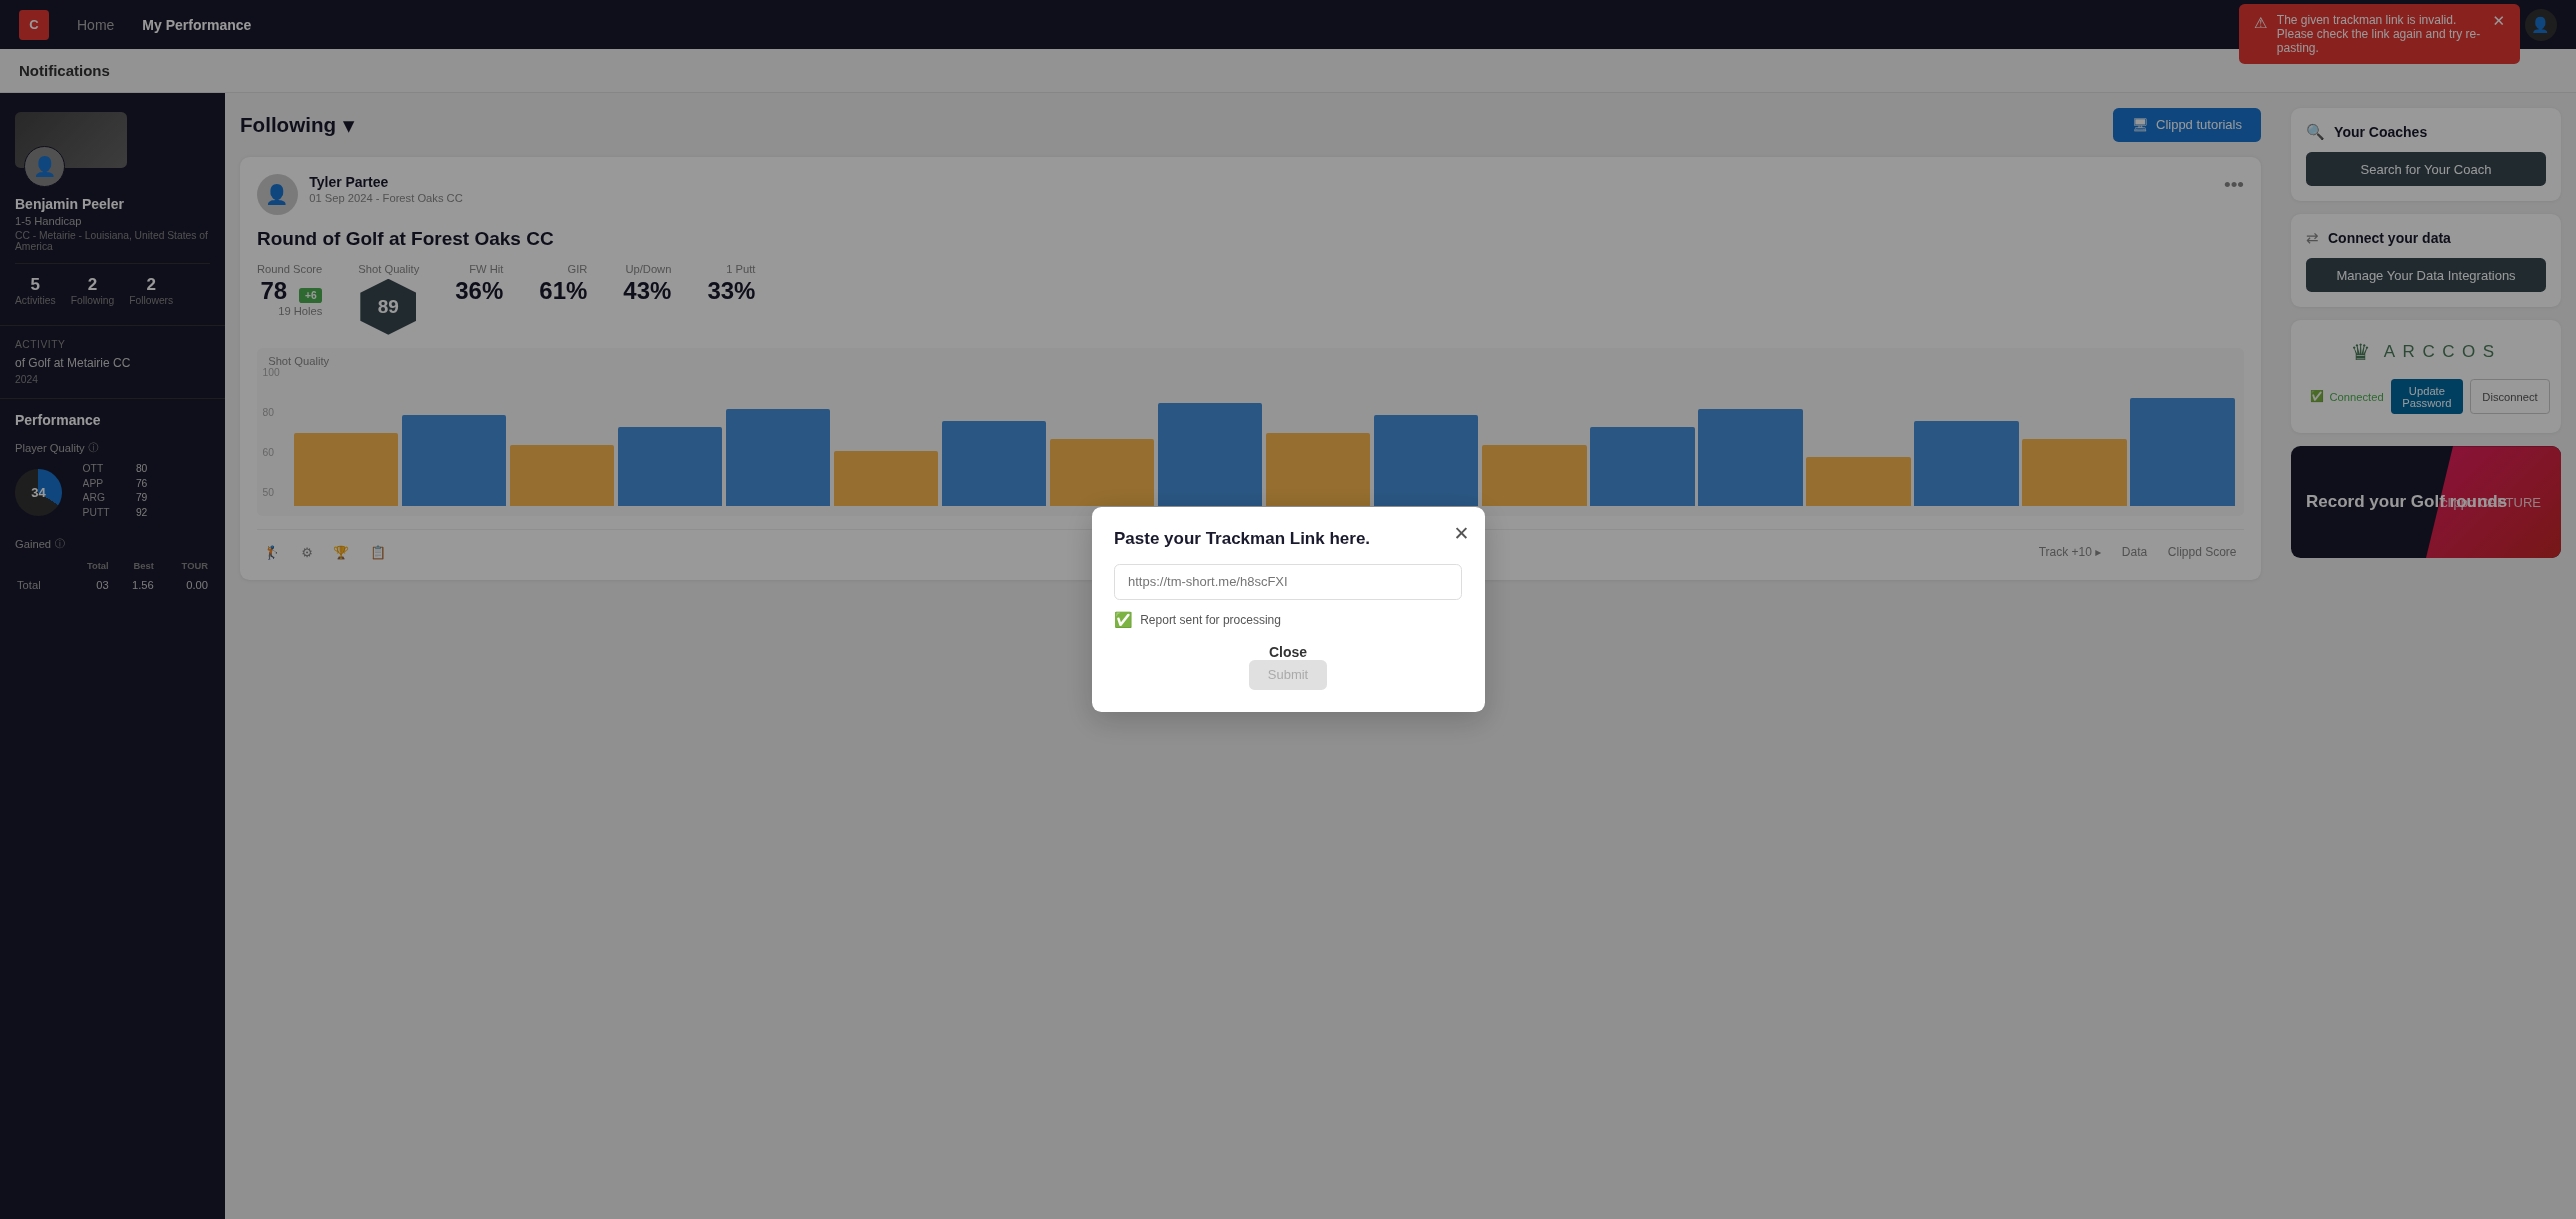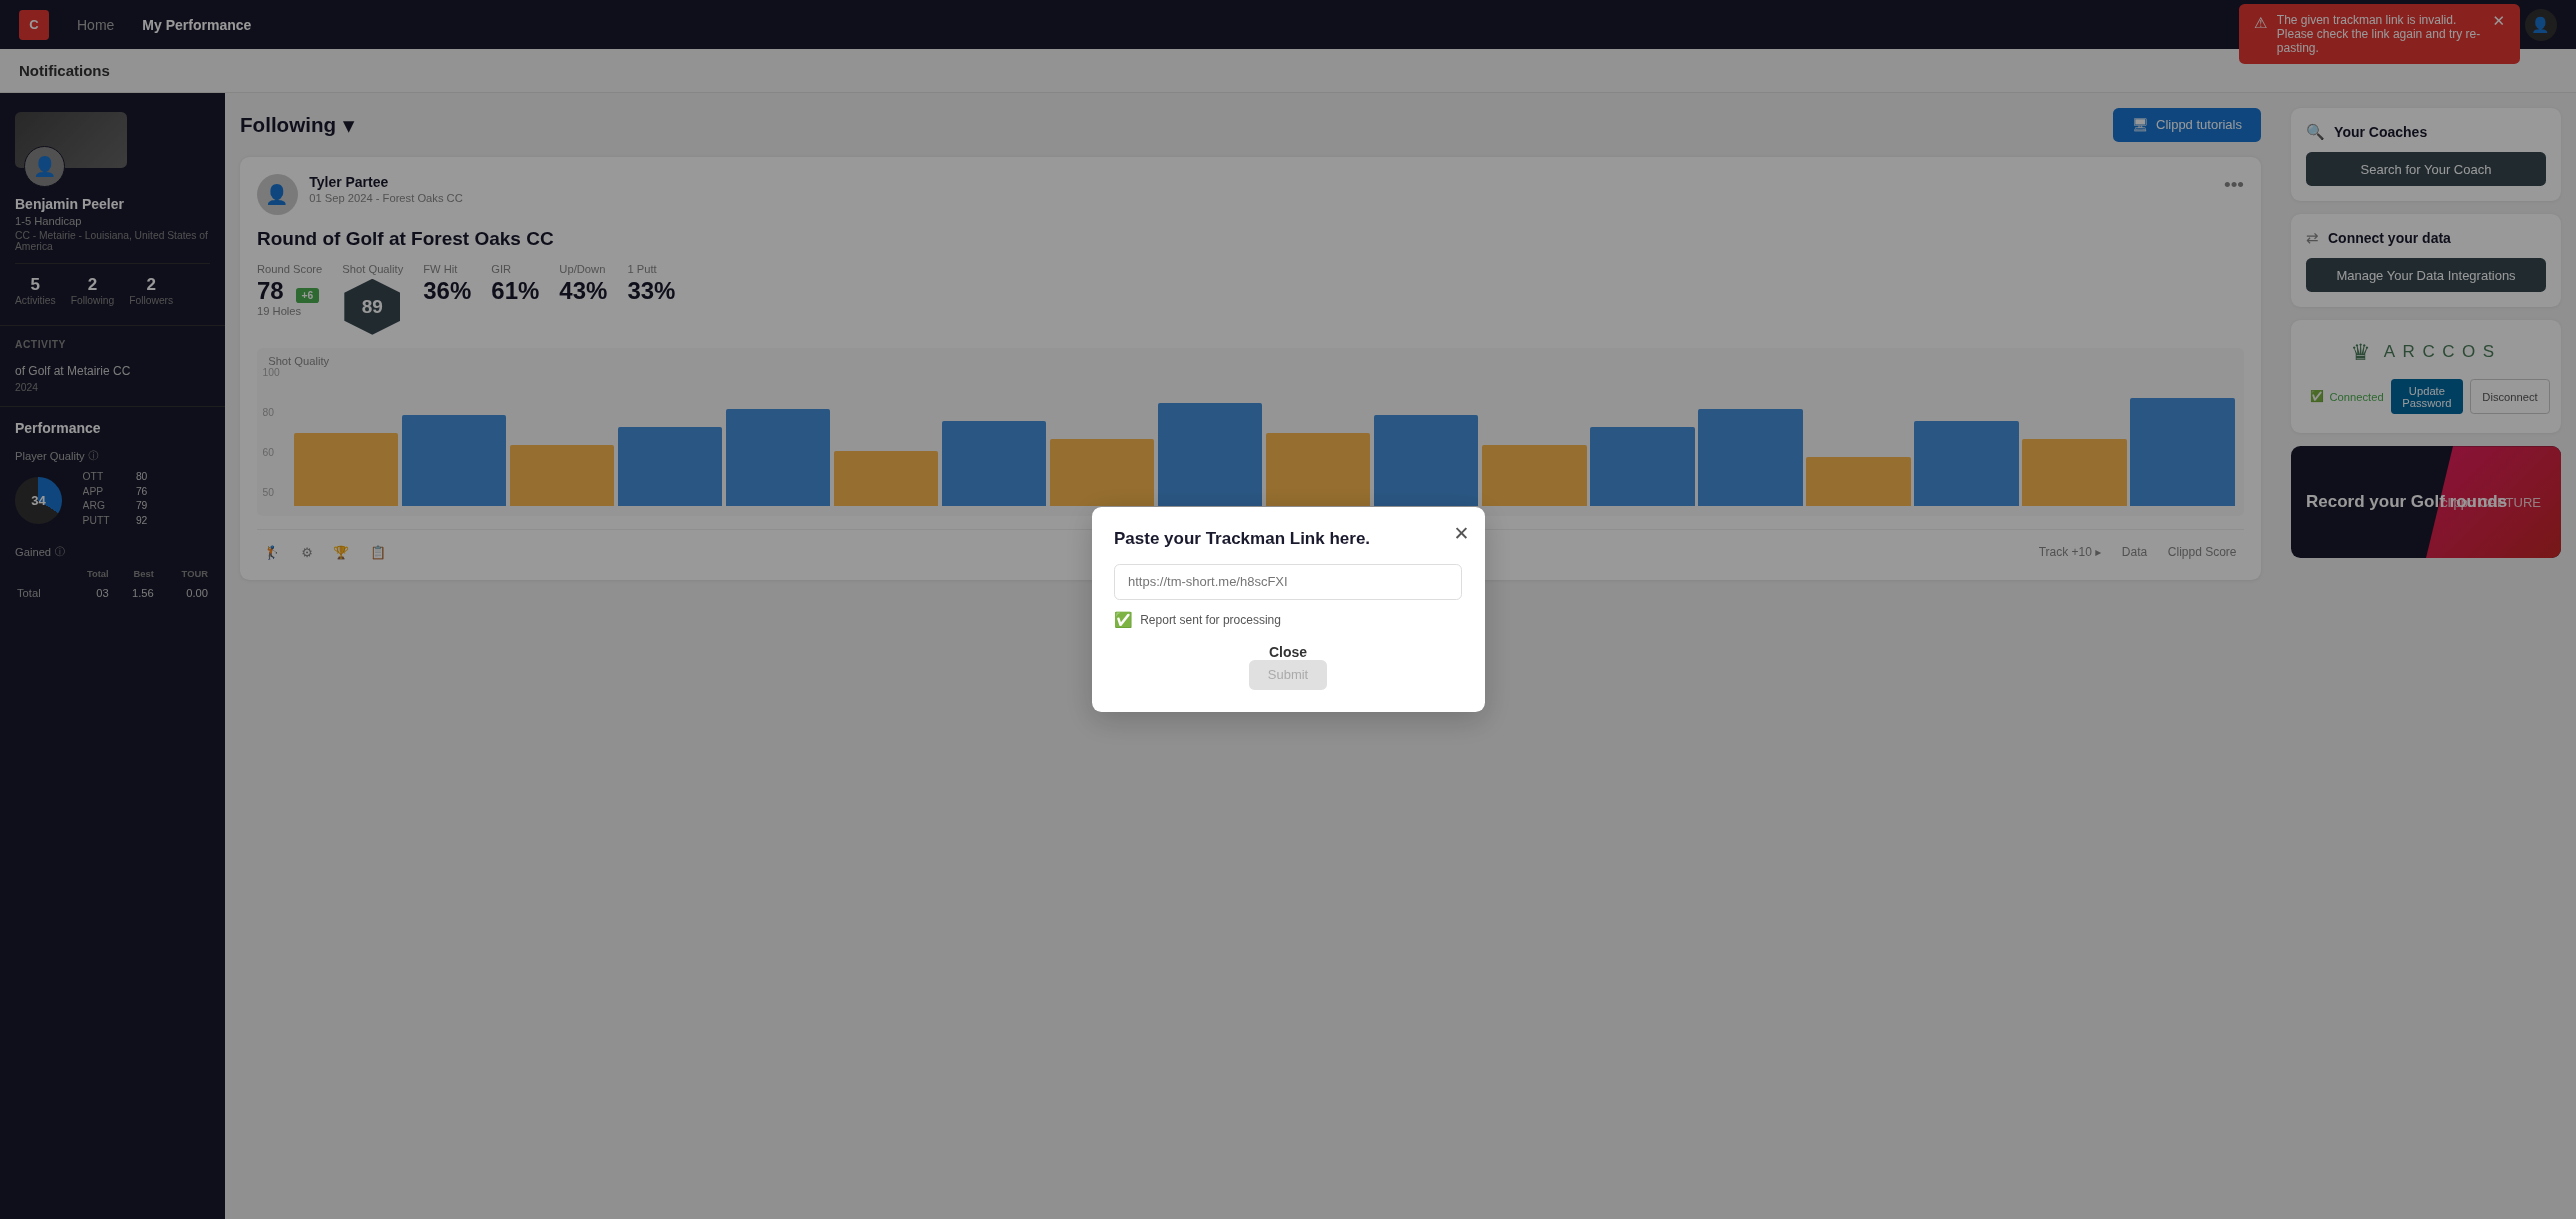--- a/index.html
+++ b/index.html
@@ -158,22 +158,21 @@
 
     .sidebar-activity {
       padding: 13px 15px;
       border-bottom: 0.9px solid #333;
     }
     .sidebar-section-title {
       font-size: 10.3px;
       color: #888;
       text-transform: uppercase;
       letter-spacing: 0.5px;
-      margin-bottom: 14px;
-      font-weight: bold;
+      margin-bottom: 6px;
     }
     .activity-text {
       font-size: 12px;
       color: #ccc;
     }
     .activity-sub {
       font-size: 10.3px;
       color: #888;
       margin-top: 4px;
     }
@@ -280,21 +279,22 @@
       font-size: 19px; color: #888;
       flex-shrink: 0;
     }
     .card-meta { flex: 1; }
     .card-name { font-size: 14px; font-weight: 700; color: #1a1a2e; }
     .card-date { font-size: 11.2px; color: #888; margin-top: 1.9px; }
     .card-more { color: #888; cursor: pointer; font-size: 19px; }
     .card-title { font-size: 19px; font-weight: 700; color: #1a1a2e; margin-bottom: 13px; }
     .card-stats {
       display: flex;
-      gap: 20px;
+      gap: 36px;
+      text-align: right;
     }
     .stat-block {}
     .stat-block-label { font-size: 11.2px; color: #888; margin-bottom: 1.9px; }
     .stat-block-value { font-size: 24px; font-weight: 700; color: #1a1a2e; }
     .stat-block-sub { font-size: 11.2px; color: #888; }
     .shot-quality-hex {
       width: 60px; height: 60px;
       position: relative;
       display: flex; align-items: center; justify-content: center;
     }

